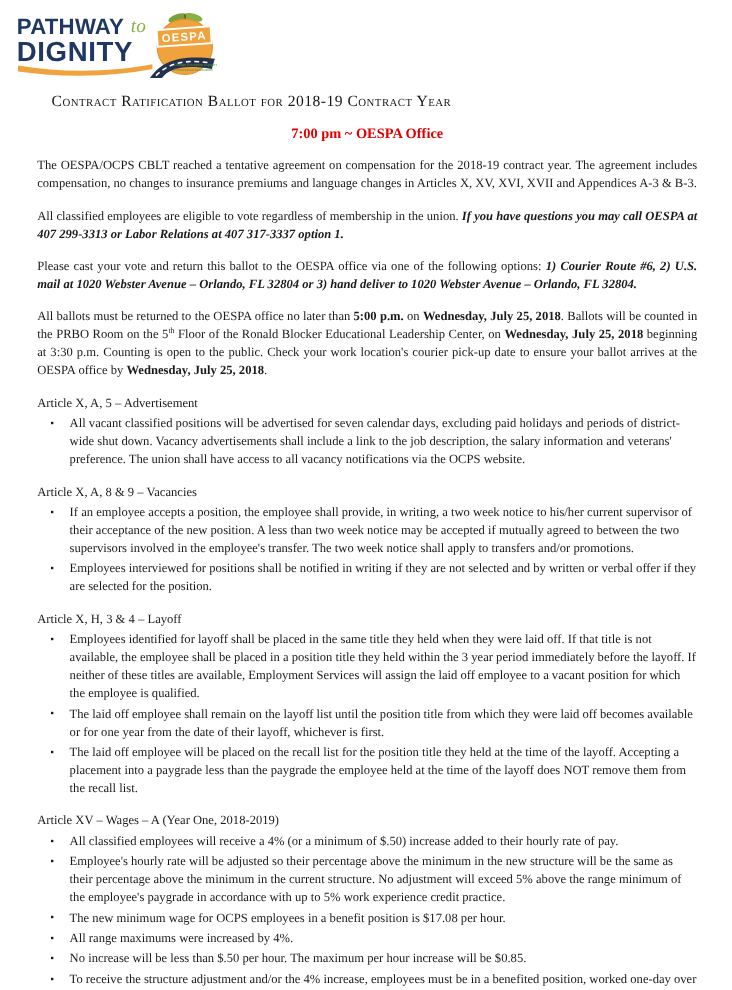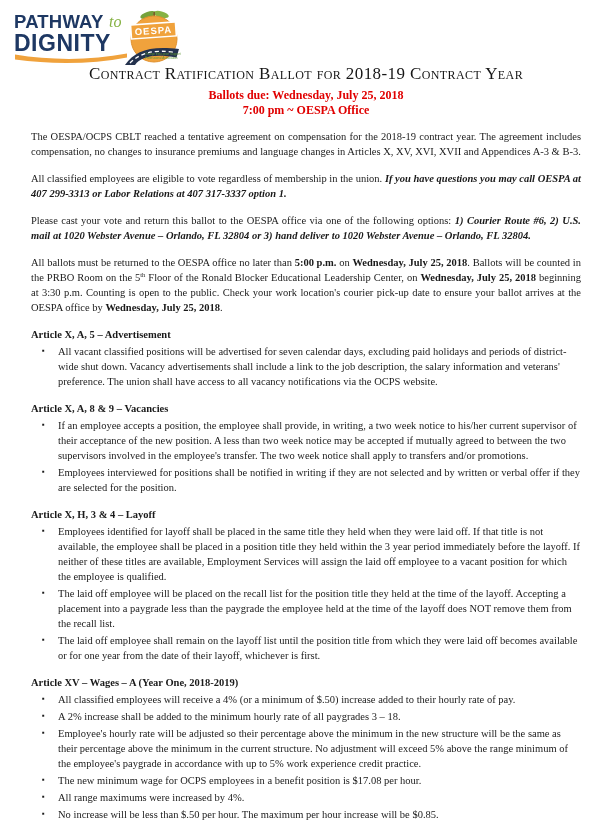--- a/index.html
+++ b/index.html
@@ -5,34 +5,34 @@
   html,body { margin:0; padding:0; background:#888; }
   .page {
     width:610px; height:825px; margin:0 auto; background:#ffffff;
     position:relative; overflow:hidden;
     font-family:"Liberation Serif", "DejaVu Serif", serif;
     color:#1a1a1a;
   }
   .logo { position:absolute; left:11px; top:7px; width:182px; height:58px; }
   .content { padding:64px 29px 0 31px; }
   .doc-title {
-    margin:0; text-align:center; font-size:17px; font-weight:normal;
+    margin:12px; font-size:13px; font-weight:normal;
     font-variant:small-caps; letter-spacing:.4px; color:#161616;
   }
   .due-line {
     text-align:center; color:#e00000; font-weight:bold; font-size:12px;
     line-height:14.5px;
   }
   .due-line.first { margin-top:4px; }
   .para {
     margin:12px 0 0 0; font-size:10.5px; line-height:15px; text-align:justify;
   }
   .article { margin-top:12px; }
   .article-heading {
-    margin:0; font-size:10.5px; line-height:15px; font-weight:bold;
+    margin:0; font-size:10.5px; line-height:15px; font-weight:normal;
   }
   ul.bullets { margin:1px 0 0 11px; padding:0; list-style:none; }
   ul.bullets li {
     position:relative; padding-left:16px; font-size:10.5px; line-height:15px;
     margin-top:2px;
   }
   ul.bullets li::before {
     content:"▪"; position:absolute; left:0; top:-1px; font-size:8px;
   }
   sup { font-size:0.62em; line-height:0; vertical-align:super; }
@@ -69,21 +69,20 @@
 
     <text x="3" y="21" font-family="Liberation Sans, sans-serif" font-size="18.5" font-weight="bold" fill="#1e3863" letter-spacing="0.2">PATHWAY</text>
     <text x="98" y="20" font-family="Liberation Serif, serif" font-size="16" font-style="italic" fill="#86b244">to</text>
     <text x="3" y="44" font-family="Liberation Sans, sans-serif" font-size="23" font-weight="bold" fill="#1e3863" letter-spacing="0.5">DIGNITY</text>
     <path d="M4,47.5 C 40,53.5 80,53.5 116,46.5 L 116,50.5 C 80,57.5 40,57.5 4,52.5 Z" fill="#f0a23c"></path>
   </svg>
 
   <div class="content">
 
     <h1 class="doc-title">Contract Ratification Ballot for 2018-19 Contract Year</h1>
-    <div class="due-line first">Ballots due:  Wednesday, July 25, 2018</div>
     <div class="due-line">7:00 pm ~ OESPA Office</div>
 
     <p class="para"><span>The OESPA/OCPS CBLT reached a tentative agreement on compensation for the 2018-19 contract year.  The agreement includes compensation, no changes to insurance premiums and language changes in Articles X, XV, XVI, XVII and Appendices A-3 &amp; B-3.</span></p>
     <p class="para"><span>All classified employees are eligible to vote regardless of membership in the union.  </span><span class="r-b r-i">If you have questions you may call OESPA at 407 299-3313 or Labor Relations at 407 317-3337 option 1.</span></p>
     <p class="para"><span>Please cast your vote and return this ballot to the OESPA office via one of the following options:  </span><span class="r-b r-i">1) Courier Route #6, 2) U.S. mail at 1020 Webster Avenue – Orlando, FL  32804 or 3) hand deliver to 1020 Webster Avenue – Orlando, FL  32804.</span></p>
     <p class="para"><span>All ballots must be returned to the OESPA office no later than </span><span class="r-b">5:00 p.m.</span><span> on </span><span class="r-b">Wednesday, July 25, 2018</span><span>.  Ballots will be counted in the PRBO Room on the 5</span><sup>th</sup><span> Floor of the Ronald Blocker Educational Leadership Center, on </span><span class="r-b">Wednesday, July 25, 2018</span><span> beginning at 3:30 p.m.  Counting is open to the public.  Check your work location's courier pick-up date to ensure your ballot arrives at the OESPA office by </span><span class="r-b">Wednesday, July 25, 2018</span><span>.</span></p>
 
     <div id="sections">
   <section class="article">
     <h2 class="article-heading">Article X, A, 5 – Advertisement</h2>
@@ -97,30 +96,29 @@
     <ul class="bullets">
             <li>If an employee accepts a position, the employee shall provide, in writing, a two week notice to his/her current supervisor of their acceptance of the new position.  A less than two week notice may be accepted if mutually agreed to between the two supervisors involved in the employee's transfer.  The two week notice shall apply to transfers and/or promotions.</li>
             <li>Employees interviewed for positions shall be notified in writing if they are not selected and by written or verbal offer if they are selected for the position.</li>
           </ul>
   </section>
 
   <section class="article">
     <h2 class="article-heading">Article X, H, 3 &amp; 4 – Layoff</h2>
     <ul class="bullets">
             <li>Employees identified for layoff shall be placed in the same title they held when they were laid off.  If that title is not available, the employee shall be placed in a position title they held within the 3 year period immediately before the layoff.  If neither of these titles are available, Employment Services will assign the laid off employee to a vacant position for which the employee is qualified.</li>
+            <li>The laid off employee shall remain on the layoff list until the position title from which they were laid off becomes available or for one year from the date of their layoff, whichever is first.</li>
             <li>The laid off employee will be placed on the recall list for the position title they held at the time of the layoff.  Accepting a placement into a paygrade less than the paygrade the employee held at the time of the layoff does NOT remove them from the recall list.</li>
-            <li>The laid off employee shall remain on the layoff list until the position title from which they were laid off becomes available or for one year from the date of their layoff, whichever is first.</li>
           </ul>
   </section>
 
   <section class="article">
     <h2 class="article-heading">Article XV – Wages – A (Year One, 2018-2019)</h2>
     <ul class="bullets">
             <li>All classified employees will receive a 4% (or a minimum of $.50) increase added to their hourly rate of pay.</li>
-            <li>A 2% increase shall be added to the minimum hourly rate of all paygrades 3 – 18.</li>
             <li>Employee's hourly rate will be adjusted so their percentage above the minimum in the new structure will be the same as their percentage above the minimum in the current structure.  No adjustment will exceed 5% above the range minimum of the employee's paygrade in accordance with up to 5% work experience credit practice.</li>
             <li>The new minimum wage for OCPS employees in a benefit position is $17.08 per hour.</li>
             <li>All range maximums were increased by 4%.</li>
             <li>No increase will be less than $.50 per hour.  The maximum per hour increase will be $0.85.</li>
             <li>To receive the structure adjustment and/or the 4% increase, employees must be in a benefited position, worked one-day over half the 2017-18 school year and be in an active employment status on the day the raises are paid.</li>
           </ul>
   </section>
 </div>
 
   </div>

